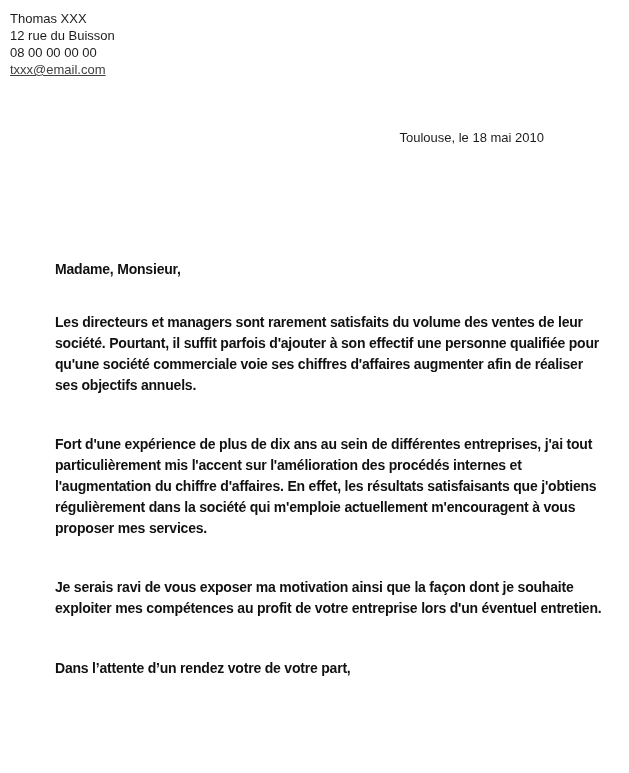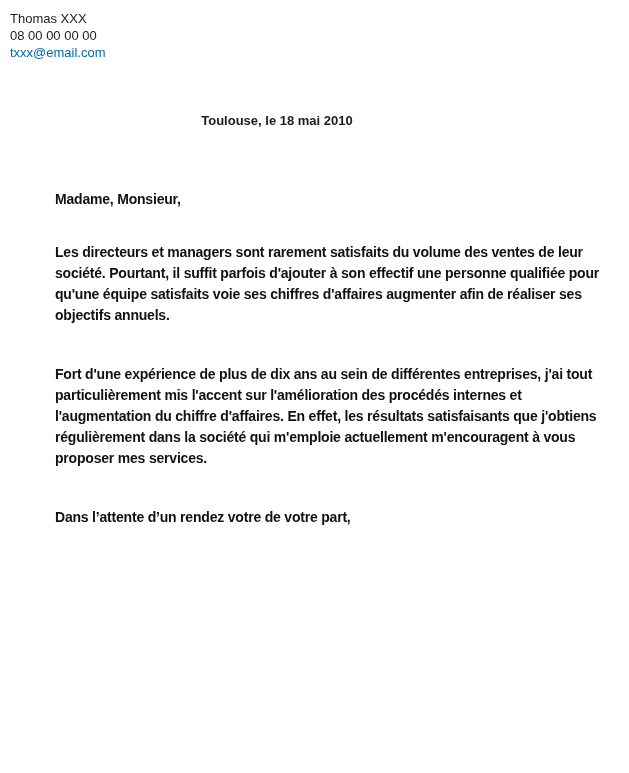--- a/index.html
+++ b/index.html
@@ -20,35 +20,36 @@
   }
   
   .sender {
     font-size: 13px;
     line-height: 17px;
     font-weight: 400;
     color: #1c1c1c;
   }
   .sender .line { display: block; }
   .sender a {
-    color: #0369a1;
+    color: #404040;
+    text-decoration: underline;
     cursor: pointer;
   }
   
   .date-row {
     margin-top: 51px;
-    text-align: center;
+    text-align: right;
     font-size: 13px;
     line-height: 17px;
-    font-weight: 700;
+    font-weight: 400;
     color: #1c1c1c;
   }
   
   .letter-body {
-    margin-top: 60px;
+    margin-top: 113px;
     margin-left: 45px;
     width: 548px;
     font-weight: 700;
     font-size: 14px;
     line-height: 21px;
     letter-spacing: -0.2px;
     color: #111111;
   }
   .letter-body .salutation { margin-bottom: 32px; }
   .letter-body p.para-1 { margin-bottom: 38px; }
@@ -57,26 +58,28 @@
   .letter-body p.para-4 { margin-bottom: 51px; }
   .letter-body p.para-5 { margin-bottom: 0; }
 </style>
 </head>
 <body>
 
 <div class="page">
 
   <div class="sender">
     <span class="line">Thomas XXX</span>
+    <span class="line">12 rue du Buisson</span>
     <span class="line">08 00 00 00 00</span>
     <span class="line"><a>txxx@email.com</a></span>
   </div>
 
   <div class="date-row">Toulouse, le 18 mai 2010</div>
 
   <div class="letter-body">
     <p class="salutation">Madame, Monsieur,</p>
-    <p class="para-1">Les directeurs et managers sont rarement satisfaits du volume des ventes de leur société. Pourtant, il suffit parfois d'ajouter à son effectif une personne qualifiée pour qu'une équipe satisfaits voie ses chiffres d'affaires augmenter afin de réaliser ses objectifs annuels.</p>
+    <p class="para-1">Les directeurs et managers sont rarement satisfaits du volume des ventes de leur société. Pourtant, il suffit parfois d'ajouter à son effectif une personne qualifiée pour qu'une société commerciale voie ses chiffres d'affaires augmenter afin de réaliser ses objectifs annuels.</p>
     <p class="para-2">Fort d'une expérience de plus de dix ans au sein de différentes entreprises, j'ai tout particulièrement mis l'accent sur l'amélioration des procédés internes et l'augmentation du chiffre d'affaires. En effet, les résultats satisfaisants que j'obtiens régulièrement dans la société qui m'emploie actuellement m'encouragent à vous proposer mes services.</p>
+    <p class="para-3">Je serais ravi de vous exposer ma motivation ainsi que la façon dont je souhaite exploiter mes compétences au profit de votre entreprise lors d'un éventuel entretien.</p>
     <p class="para-4">Dans l’attente d’un rendez votre de votre part,</p>
   </div>
 
 </div>
 
 </body></html>

